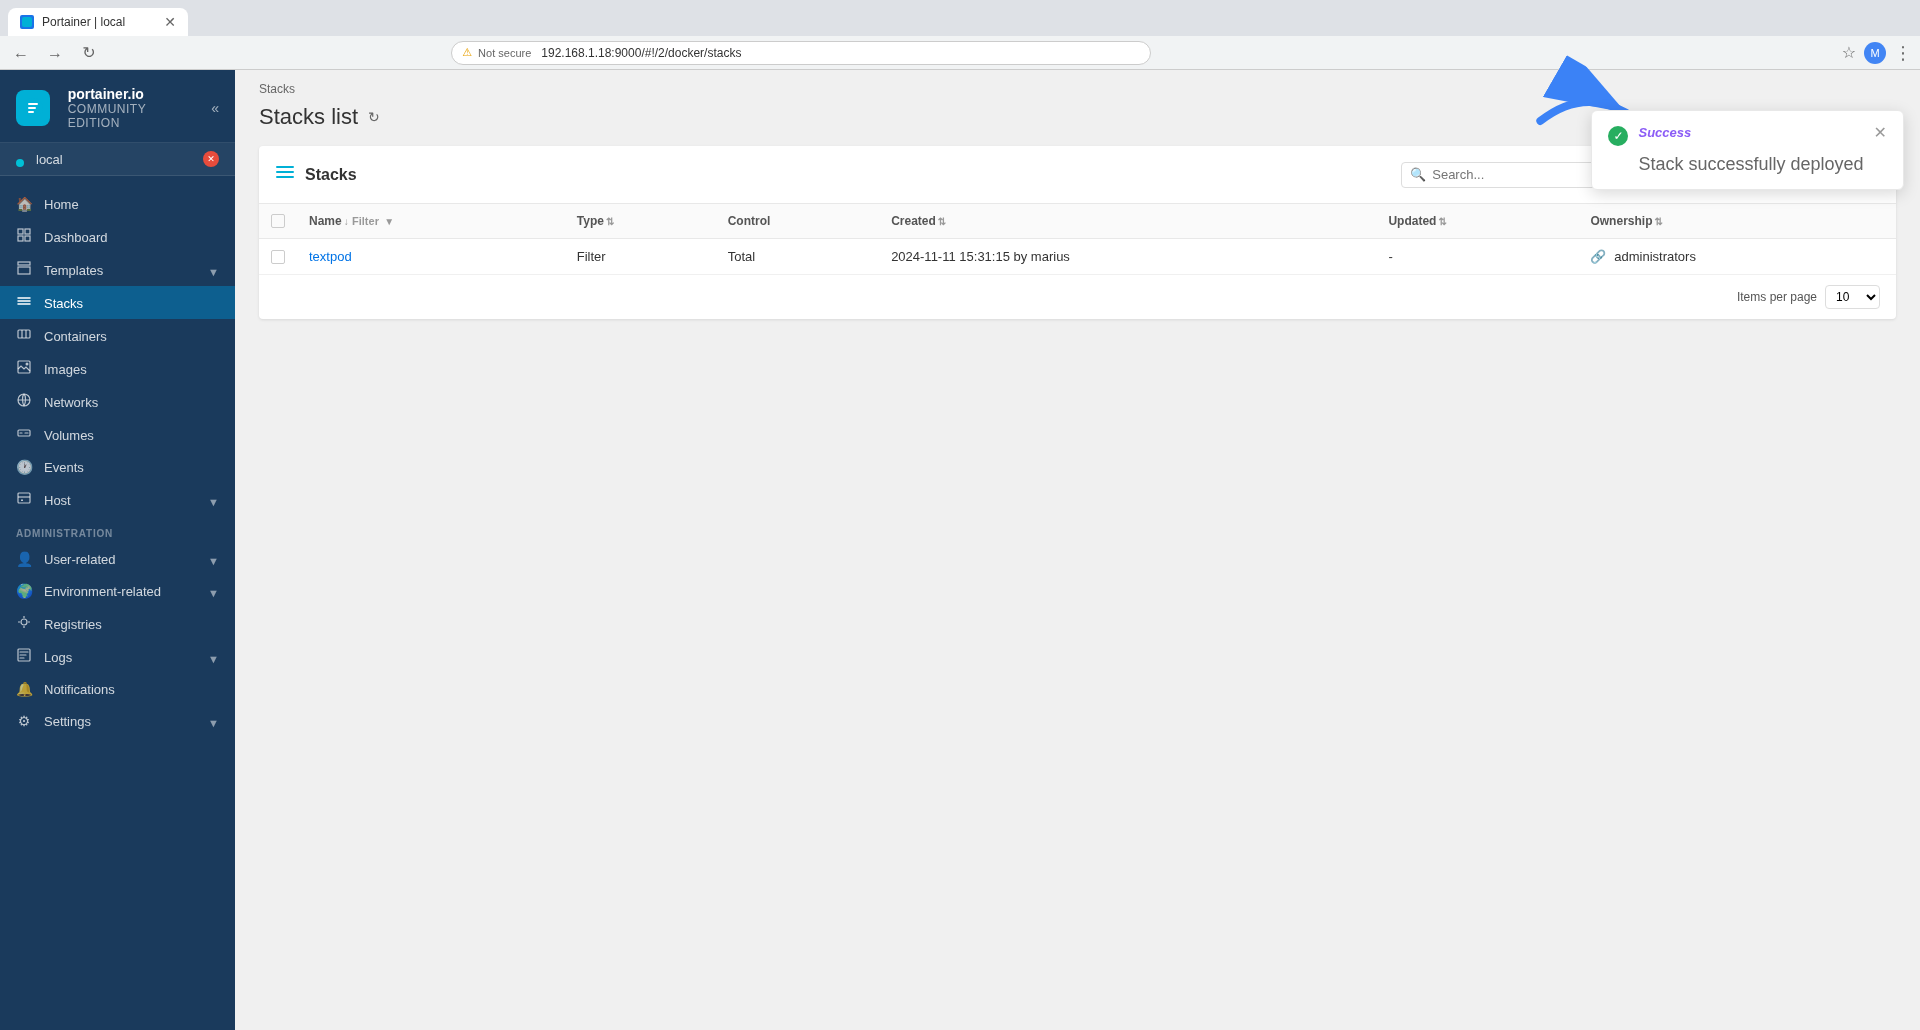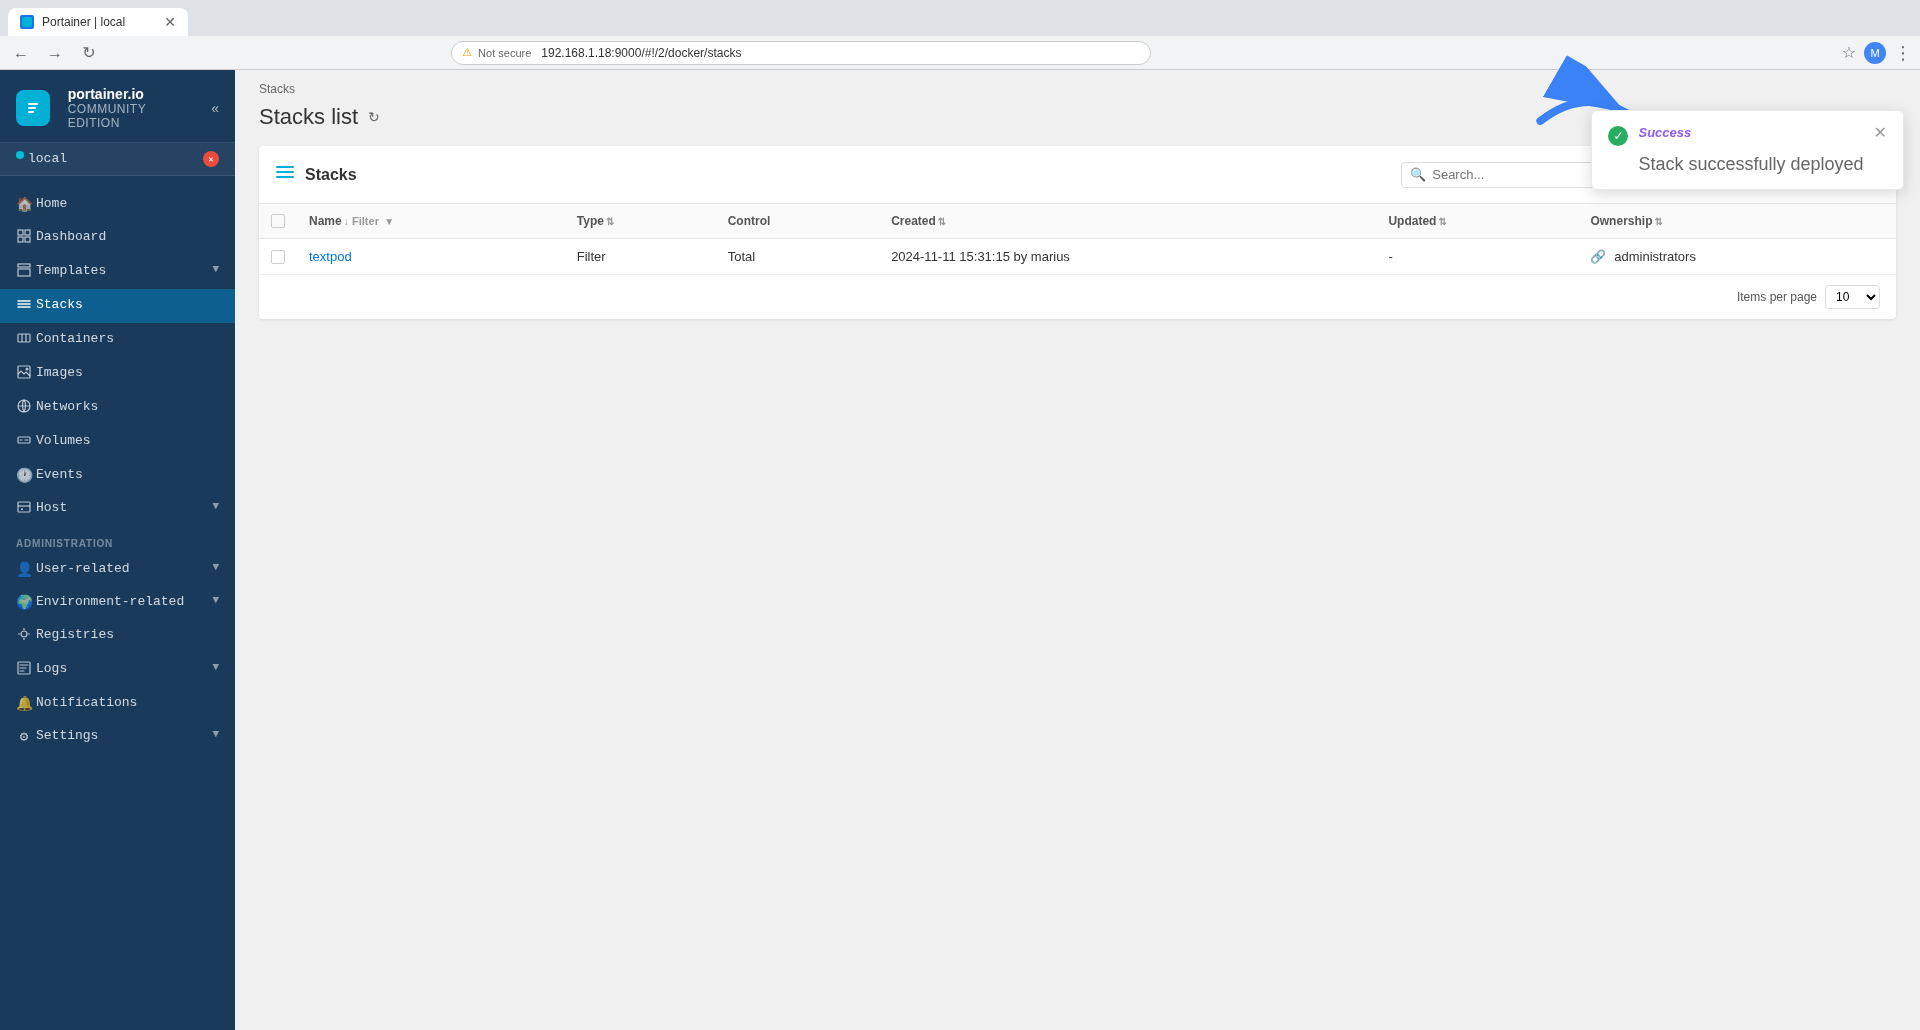--- a/index.html
+++ b/index.html
@@ -25,21 +25,21 @@
     
     .sidebar { width: 235px; background: #1a3a5c; color: white; display: flex; flex-direction: column; overflow-y: auto; flex-shrink: 0; }
     .sidebar-logo { padding: 16px 16px 12px; display: flex; align-items: center; gap: 18px; border-bottom: 1px solid rgba(255,255,255,0.1); }
     .logo-icon { width: 36px; height: 36px; background: #00b0d6; border-radius: 8px; display: flex; align-items: center; justify-content: center; color: white; font-weight: bold; font-size: 14px; }
     .logo-text { display: flex; flex-direction: column; }
     .logo-name { font-size: 14px; font-weight: 600; color: white; }
     .logo-edition { font-size: 12px; color: rgba(255,255,255,0.6); text-transform: uppercase; letter-spacing: 0.5px; }
     .sidebar-collapse { margin-left: auto; color: rgba(255,255,255,0.6); cursor: pointer; font-size: 14px; }
 
     .sidebar-nav { flex: 1; padding: 8px 0; }
-    .nav-item { display: flex; align-items: flex-start; padding: 8px 16px; cursor: pointer; color: rgba(255,255,255,0.8); gap: 4px; font-size: 13px; transition: background 0.15s; font-family: Liberation Mono, monospace; }
+    .nav-item { display: flex; align-items: flex-end; padding: 8px 16px; cursor: pointer; color: rgba(255,255,255,0.8); gap: 12px; font-size: 13px; transition: background 0.15s; }
     .nav-item.active { background: #0d5f8f; color: white; }
     .nav-item.env-header { background: rgba(255,255,255,0.05); }
     .nav-item .nav-icon { width: 16px; text-align: center; font-size: 14px; color: rgba(255,255,255,0.7); }
     .nav-item .nav-chevron { margin-left: auto; font-size: 11px; color: rgba(255,255,255,0.5); }
     .nav-item .env-badge { background: #e74c3c; color: white; border-radius: 50%; width: 16px; height: 16px; font-size: 9px; display: flex; align-items: center; justify-content: center; margin-left: auto; }
     .env-dot { width: 8px; height: 8px; background: #00c0d6; border-radius: 50%; flex-shrink: 0; }
     .section-label { padding: 12px 16px 4px; font-size: 10px; color: rgba(255,255,255,0.4); text-transform: uppercase; letter-spacing: 0.8px; font-weight: 600; }
 
     
     .main-content { flex: 1; overflow-y: auto; background: #f0f0f0; position: relative; }

